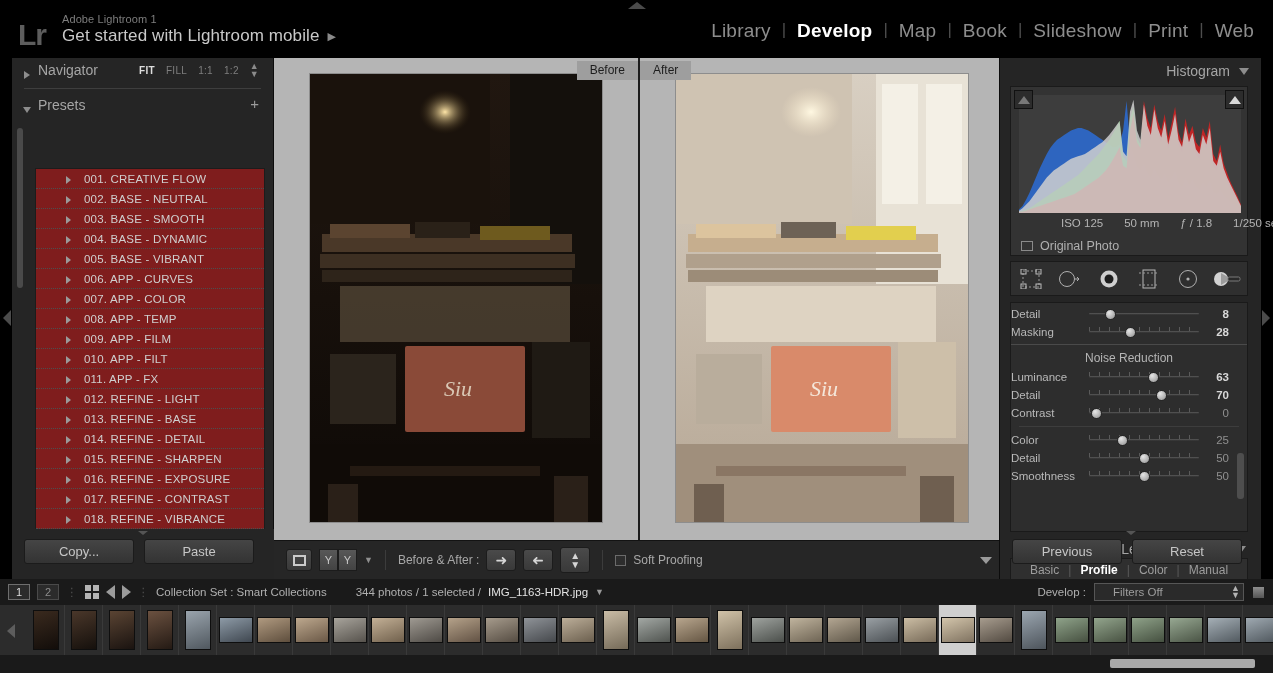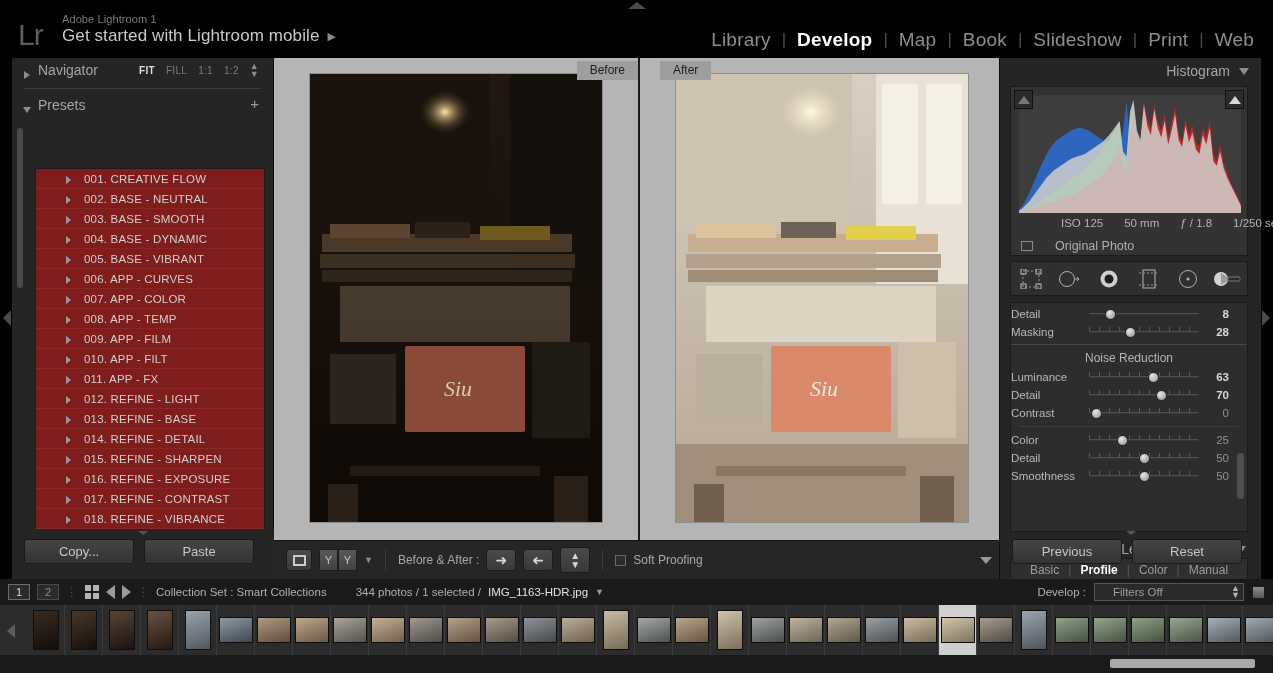--- a/index.html
+++ b/index.html
@@ -14,28 +14,28 @@
   
   .edge-tri { position:absolute; left:50%; transform:translateX(-50%);
     width:0;height:0;border-left:9px solid transparent;border-right:9px solid transparent; }
   .edge-tri.top { top:2px; border-bottom:7px solid #4a4a4a; }
   .edge-tri.bot { bottom:2px; border-top:7px solid #4a4a4a; }
 
   
   #header { position:absolute; left:0; top:10px; width:1273px; height:50px;
     background:#000; }
   .lr-logo { position:absolute; left:18px; top:8px; font-size:30px; color:#5d5d5d;
-    font-family:"Liberation Sans", sans-serif; letter-spacing:-1px; font-weight:400; }
+    font-family:"Liberation Sans", sans-serif; letter-spacing:-1px; font-weight:700; }
   .id-plate { position:absolute; left:62px; top:3px; }
   .id-plate .line1 { font-size:11px; color:#7d7d7d; letter-spacing:.1px; }
   .id-plate .line2 { font-size:17px; color:#c9c9c9; margin-top:1px; letter-spacing:.1px;}
   .id-plate .arrow { display:inline-block; margin-left:8px; font-size:11px; color:#8a8a8a;
      vertical-align:middle; }
 
-  #modules { position:absolute; right:8px; top:10px; display:flex; align-items:center;
+  #modules { position:absolute; right:8px; top:10px; display:flex; align-items:flex-start;
     height:40px; }
   .mod { font-size:19px; color:#8d8d8d; padding:0 11px; letter-spacing:.2px; cursor:pointer; }
   .mod.active { color:#fff; font-weight:bold; }
   .mod-sep { color:#4d4d4d; font-size:17px; }
 
   
   #body { position:absolute; left:0; top:58px; width:1273px; height:521px; background:#000; }
 
   .panel-arrow { position:absolute; width:0;height:0;
     border-top:8px solid transparent;border-bottom:8px solid transparent; }
@@ -88,21 +88,21 @@
   #center { position:absolute; left:274px; top:0; width:730px; height:521px;
      background:#1c1c1c; }
   #canvas { position:absolute; left:0; top:0; width:730px; height:482px; background:#b5b5b5; }
   .pane { position:absolute; top:0; height:482px; width:364px; }
   .pane.before { left:0; }
   .pane.after  { left:366px; }
   .pane-divider { position:absolute; left:364px; top:0; width:2px; height:482px; background:#1c1c1c; }
   .pane-label { position:absolute; top:3px; height:19px; line-height:19px; font-size:12px;
      color:#1d1d1d; background:#9e9e9e; padding:0 13px; }
   .pane.before .pane-label { right:0; }
-  .pane.after  .pane-label { left:0;margin-left:20px; }
+  .pane.after  .pane-label { left:0; }
   .photo { position:absolute; left:50%; transform:translateX(-50%); top:15px;
      width:294px; height:450px; border:1px solid #8d8d8d; overflow:hidden; }
 
   
   #toolbar { position:absolute; left:0; top:482px; width:730px; height:39px;
      background:#262626; border-top:1px solid #131313; display:flex; align-items:center;
      padding:0 12px; gap:7px; color:#a8a8a8; font-size:12px; }
   .tb-btn { background:linear-gradient(#4a4a4a,#393939); border:1px solid #1c1c1c;
      border-radius:3px; height:22px; display:flex; align-items:center; justify-content:center;
      cursor:pointer; }
@@ -131,21 +131,21 @@
   .clipbox { position:absolute; top:3px; width:19px; height:19px; border:1px solid #111;
      background:#2c2c2c; }
   .clipbox.l { left:3px; } .clipbox.r { right:3px; }
   .clipbox i { display:block; margin:5px auto 0; width:0;height:0;
      border-left:6px solid transparent;border-right:6px solid transparent; }
   .clipbox.l i { border-bottom:8px solid #787878; }
   .clipbox.r i { border-bottom:8px solid #d8d8d8; }
   .exif { position:absolute; left:8px; top:130px; width:222px; display:flex;
      justify-content:space-between; color:#b4b4b4; font-size:11.5px;margin-left:42px; }
   .origphoto { position:absolute; left:10px; top:152px; color:#b0b0b0; font-size:12.5px;
-     display:flex; align-items:center; gap:22px; }
+     display:flex; align-items:center; gap:7px; }
   .origphoto .box { width:12px; height:10px; border:1px solid #8a8a8a; }
 
   #tools { position:absolute; left:10px; top:203px; width:238px; height:35px;
      background:#2f2f2f; border:1px solid #1a1a1a; display:flex; align-items:center;
      justify-content:space-around; }
   .tool { width:30px; height:26px; display:flex; align-items:center; justify-content:center;
      cursor:pointer; }
 
   #sliders { position:absolute; left:10px; top:244px; width:238px; height:230px;
      background:#2d2d2d; border:1px solid #1a1a1a; overflow:hidden; padding-top:2px; }

